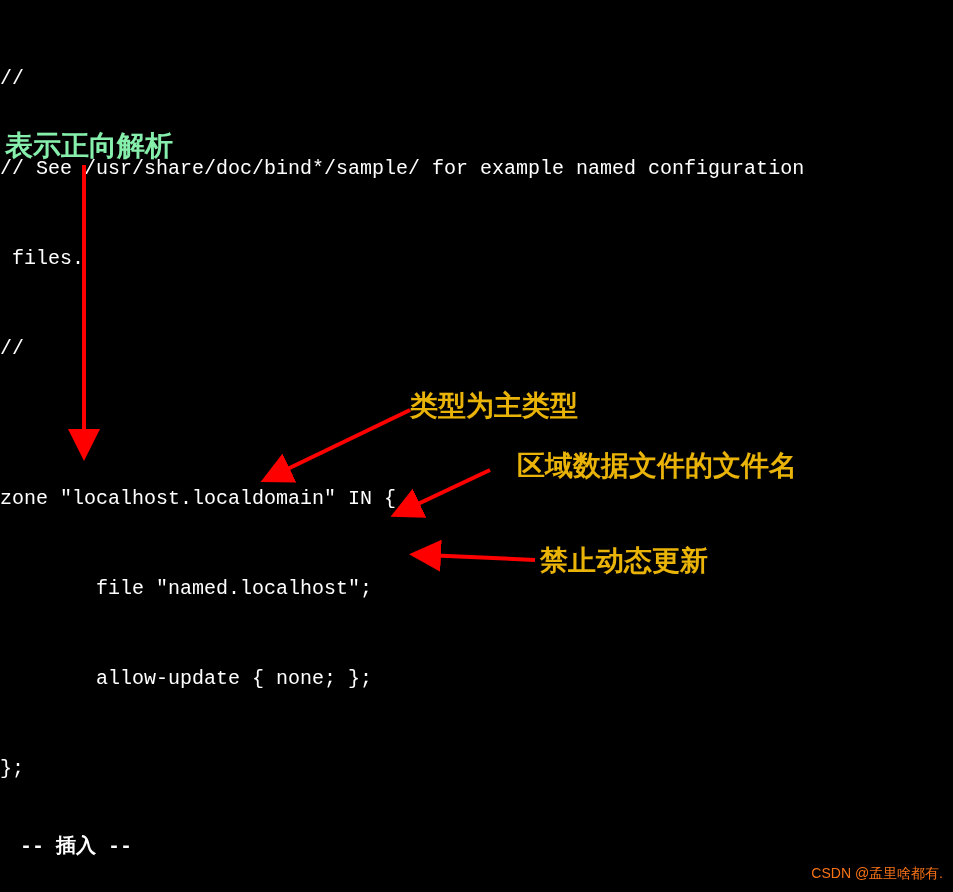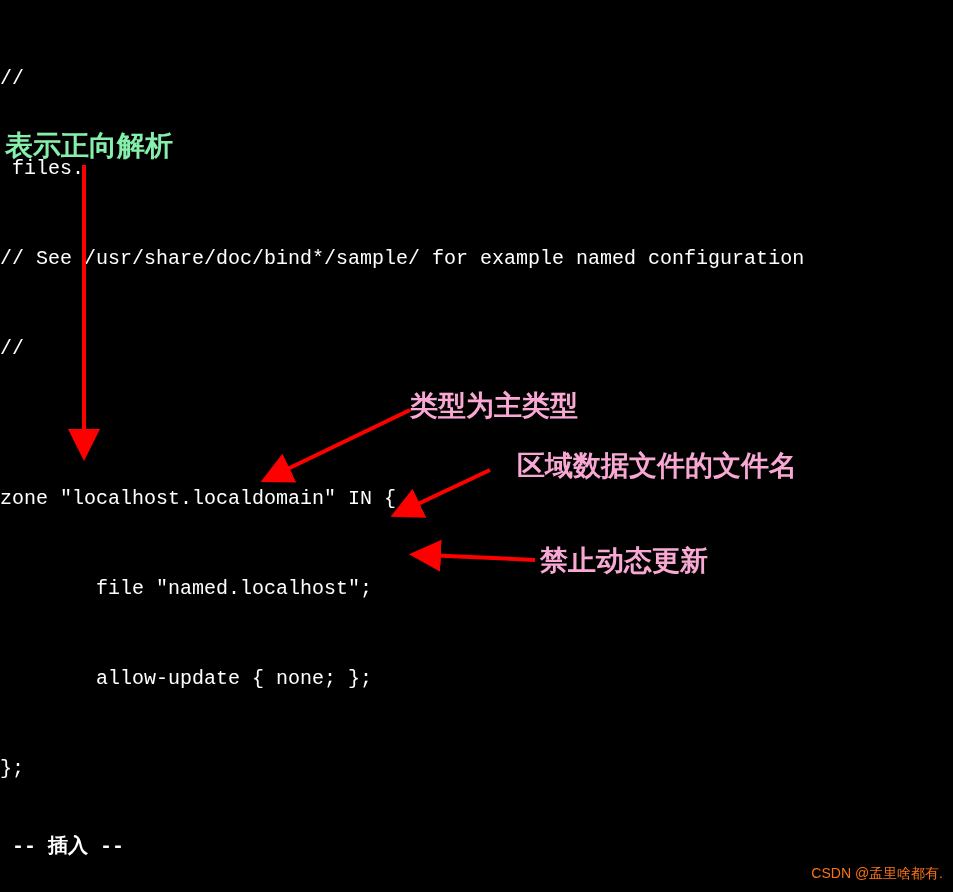--- a/index.html
+++ b/index.html
@@ -22,21 +22,21 @@
     .terminal-content {
       white-space: pre;
       position: relative;
     }
     .code-line {
       display: block;
       white-space: pre;
     }
     .annotation {
       position: absolute;
-      color: #f9a8d4;
+      color: #eab308;
       font-family: 'SimHei', 'Microsoft YaHei', sans-serif;
       font-size: 28px;
       font-weight: bold;
       z-index: 10;
     }
     .annotation-orange {
       color: #86efac;
     }
     .arrow {
       position: absolute;
@@ -45,21 +45,21 @@
     .arrow svg {
       overflow: visible;
     }
     .status-bar {
       position: absolute;
       bottom: 30px;
       left: 0;
       right: 0;
       display: flex;
       justify-content: space-between;
-      padding: 0 12px;
+      padding: 0 20px;
       font-weight: bold;
     }
     .watermark {
       position: absolute;
       bottom: 8px;
       right: 10px;
       color: #f97316;
       font-size: 14px;
       font-family: 'Microsoft YaHei', sans-serif;
     }
@@ -70,22 +70,22 @@
       flex: 0 0 auto;
       display: flex;
       gap: 70px;
     }
   </style>
 </head>
 <body>
 
 <div class="terminal-content">
   <span class="code-line">//</span>
+  <span class="code-line">// See /usr/share/doc/bind*/sample/ for example named configuration</span>
   <span class="code-line"> files.</span>
-  <span class="code-line">// See /usr/share/doc/bind*/sample/ for example named configuration</span>
   <span class="code-line">//</span>
   <span class="code-line"></span>
   <span class="code-line">zone "localhost.localdomain" IN {</span>
   <span class="code-line">        file "named.localhost";</span>
   <span class="code-line">        allow-update { none; };</span>
   <span class="code-line">};</span>
   <span class="code-line"></span>
   
   
   

